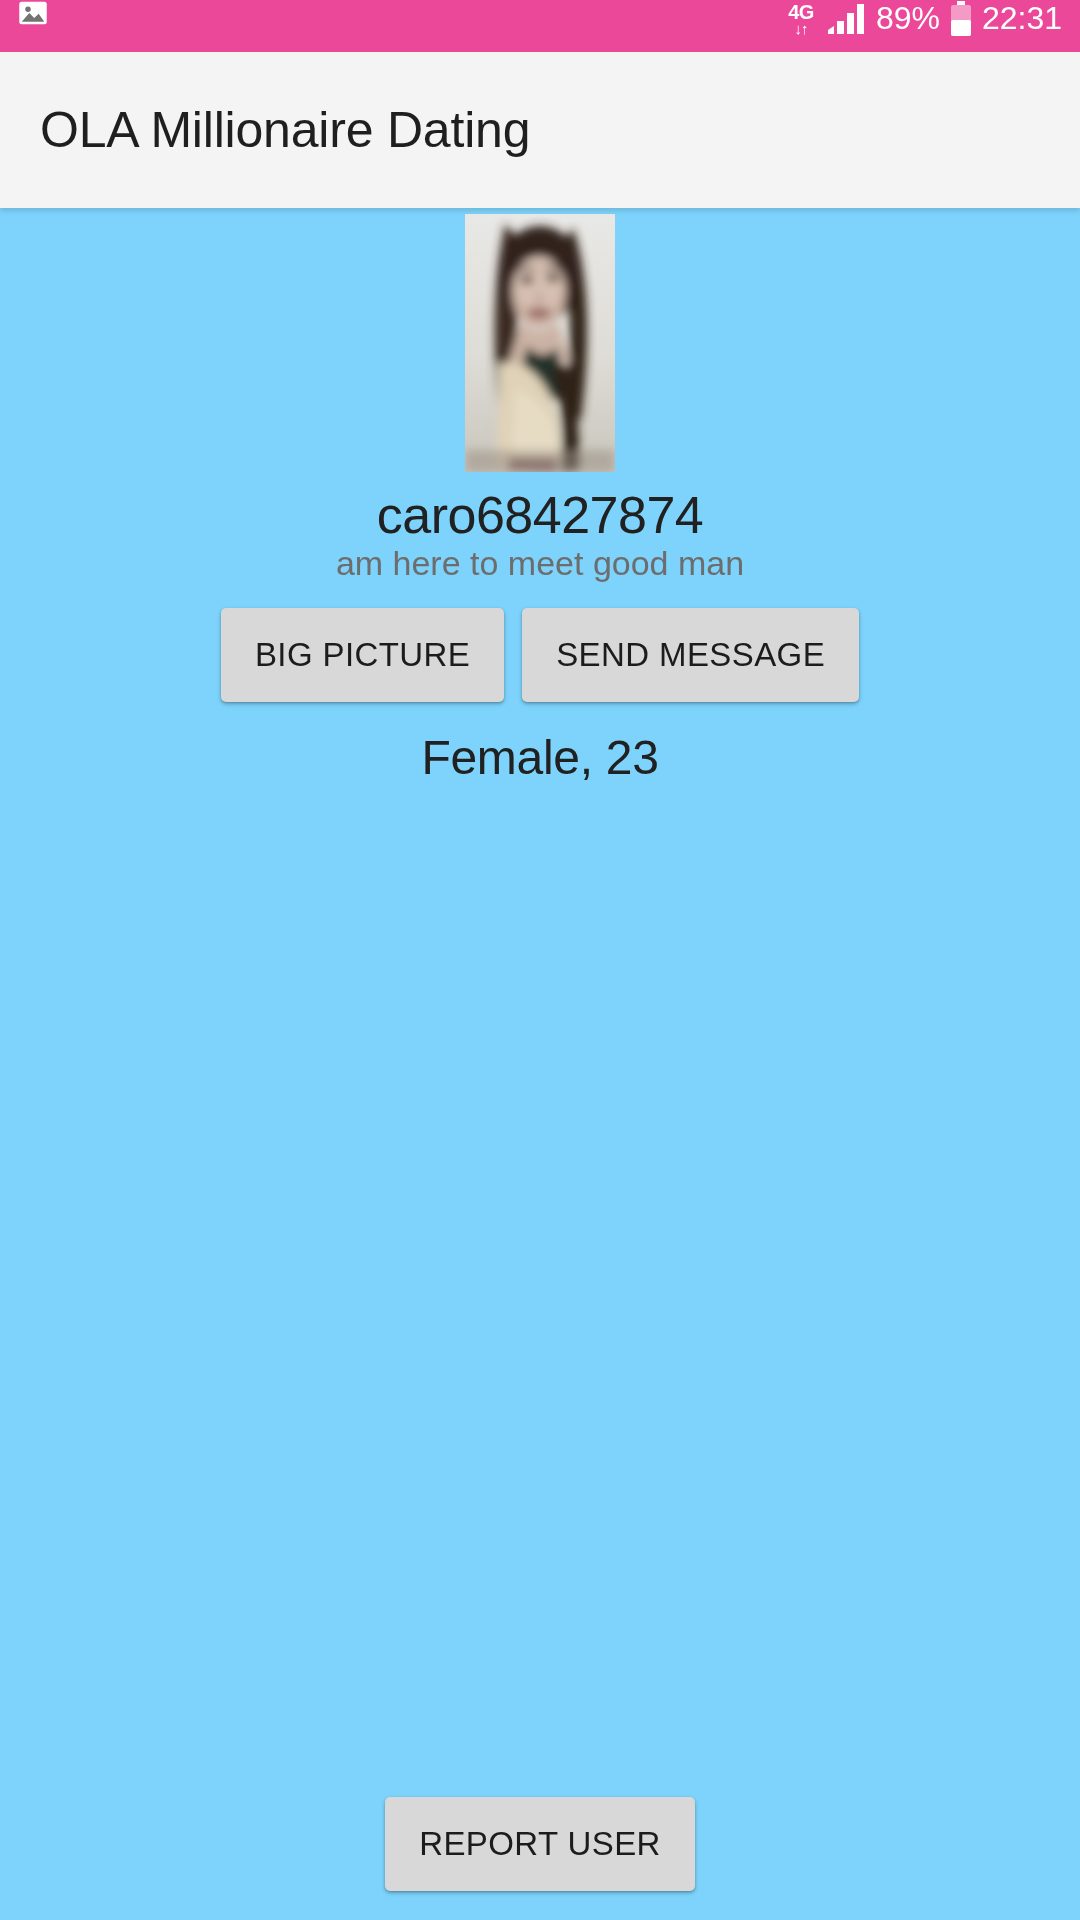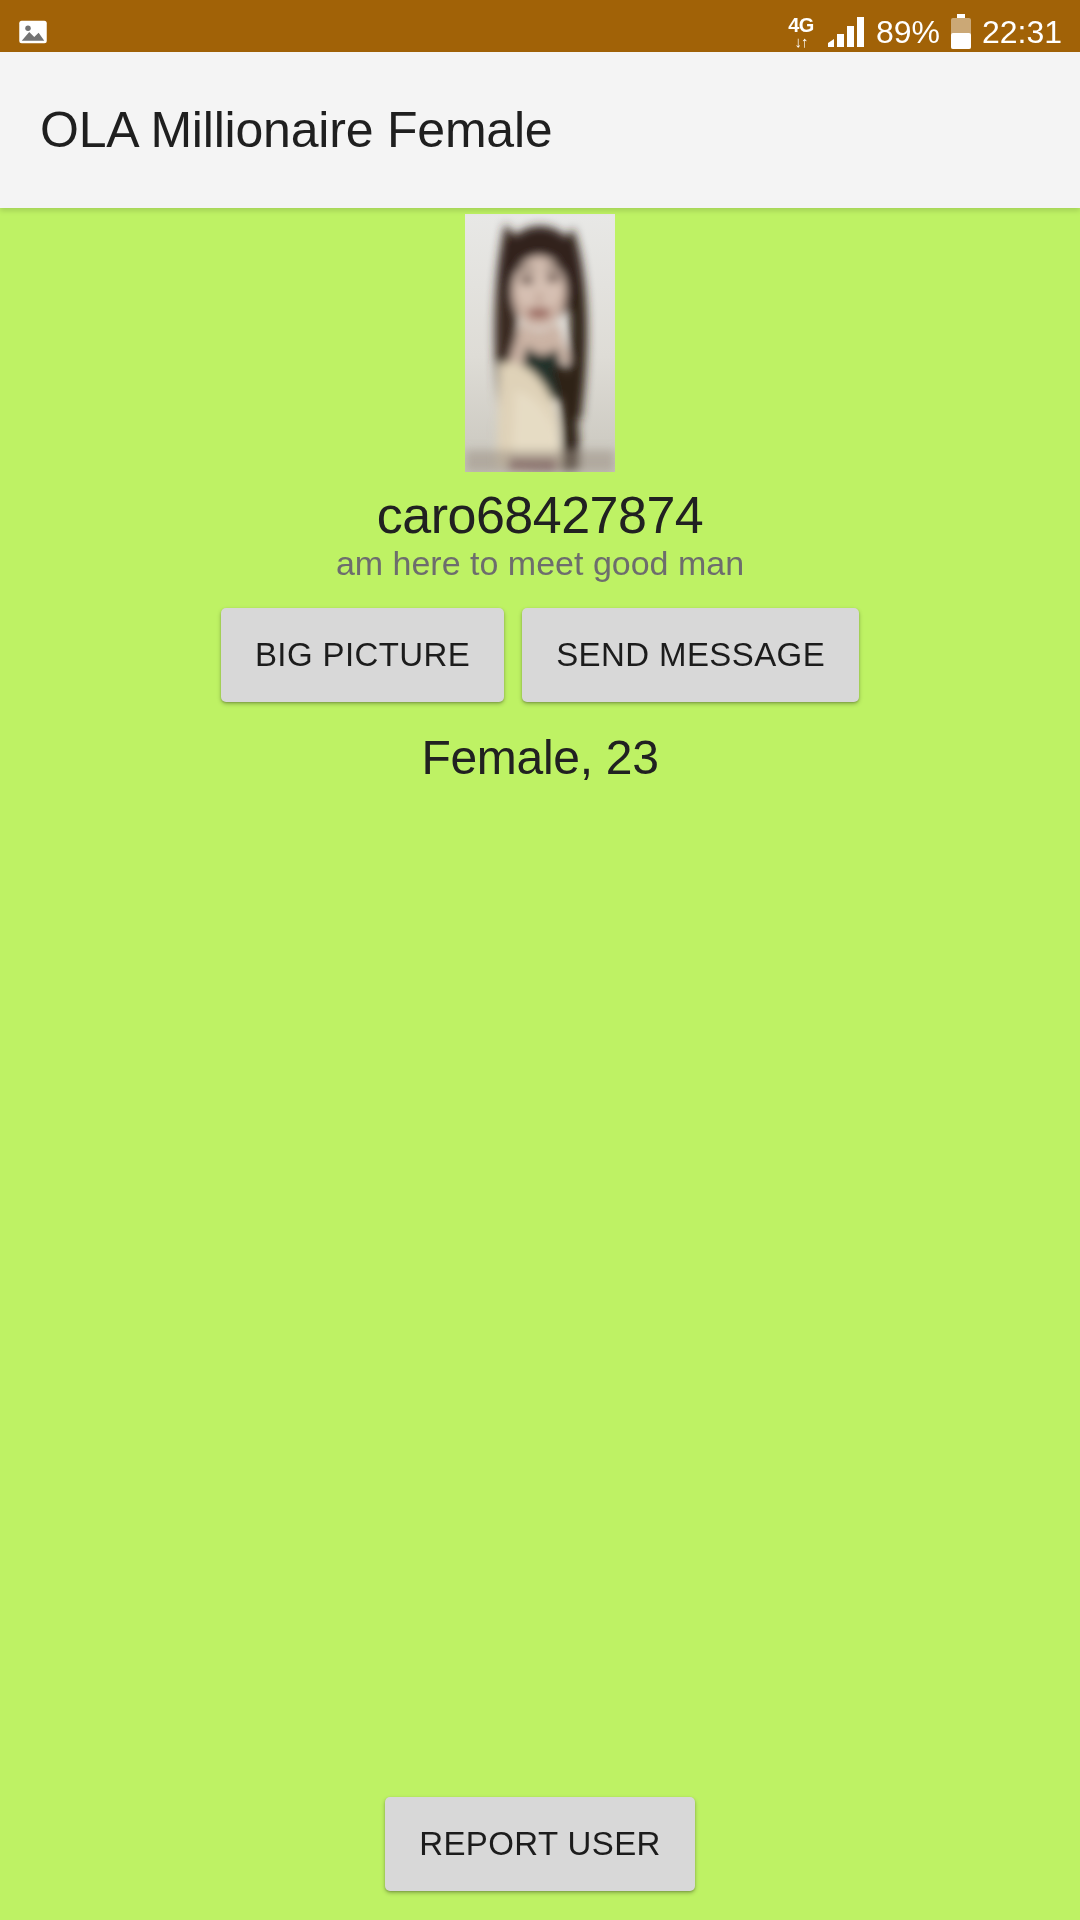--- a/index.html
+++ b/index.html
@@ -15,23 +15,23 @@
     overflow: hidden;
     position: relative;
   }
 
   
   .status-bar {
     position: absolute;
     top: 0; left: 0;
     width: 1080px;
     height: 64px;
-    background: #a16207;
-    display: flex;
-    align-items: center;
+    background: #ec4899;
+    display: flex;
+    align-items: flex-start;
     justify-content: space-between;
     padding: 0 18px;
     box-sizing: border-box;
   }
   .status-left {
     display: flex;
     align-items: center;
     gap: 10px;
   }
   .status-right {
@@ -100,21 +100,21 @@
     font-weight: 500;
     letter-spacing: -0.2px;
   }
 
   
   .content {
     position: absolute;
     top: 208px; left: 0;
     width: 1080px;
     height: 1712px;
-    background: #bef264;
+    background: #7dd3fc;
     display: flex;
     flex-direction: column;
     align-items: center;
     box-sizing: border-box;
   }
 
   .avatar {
     width: 150px;
     height: 258px;
     margin-top: 6px;
@@ -212,21 +212,21 @@
         <rect x="7" y="0" width="8" height="4" fill="#ffffff"></rect>
         <rect x="1" y="4" width="20" height="31" rx="2" ry="2" fill="#ffffff" opacity="0.45"></rect>
         <rect x="1" y="19" width="20" height="16" rx="2" ry="2" fill="#ffffff"></rect>
       </svg>
     </span>
     <span class="clock">22:31</span>
   </div>
 </div>
 
 <div class="app-bar">
-  <div class="app-title">OLA Millionaire Female</div>
+  <div class="app-title">OLA Millionaire Dating</div>
 </div>
 
 <div class="content">
 
   <div class="avatar">
     <svg viewBox="0 0 150 258" xmlns="http://www.w3.org/2000/svg" preserveAspectRatio="none">
       <defs>
         <filter id="blr" x="-20%" y="-20%" width="140%" height="140%">
           <feGaussianBlur stdDeviation="5"></feGaussianBlur>
         </filter>

